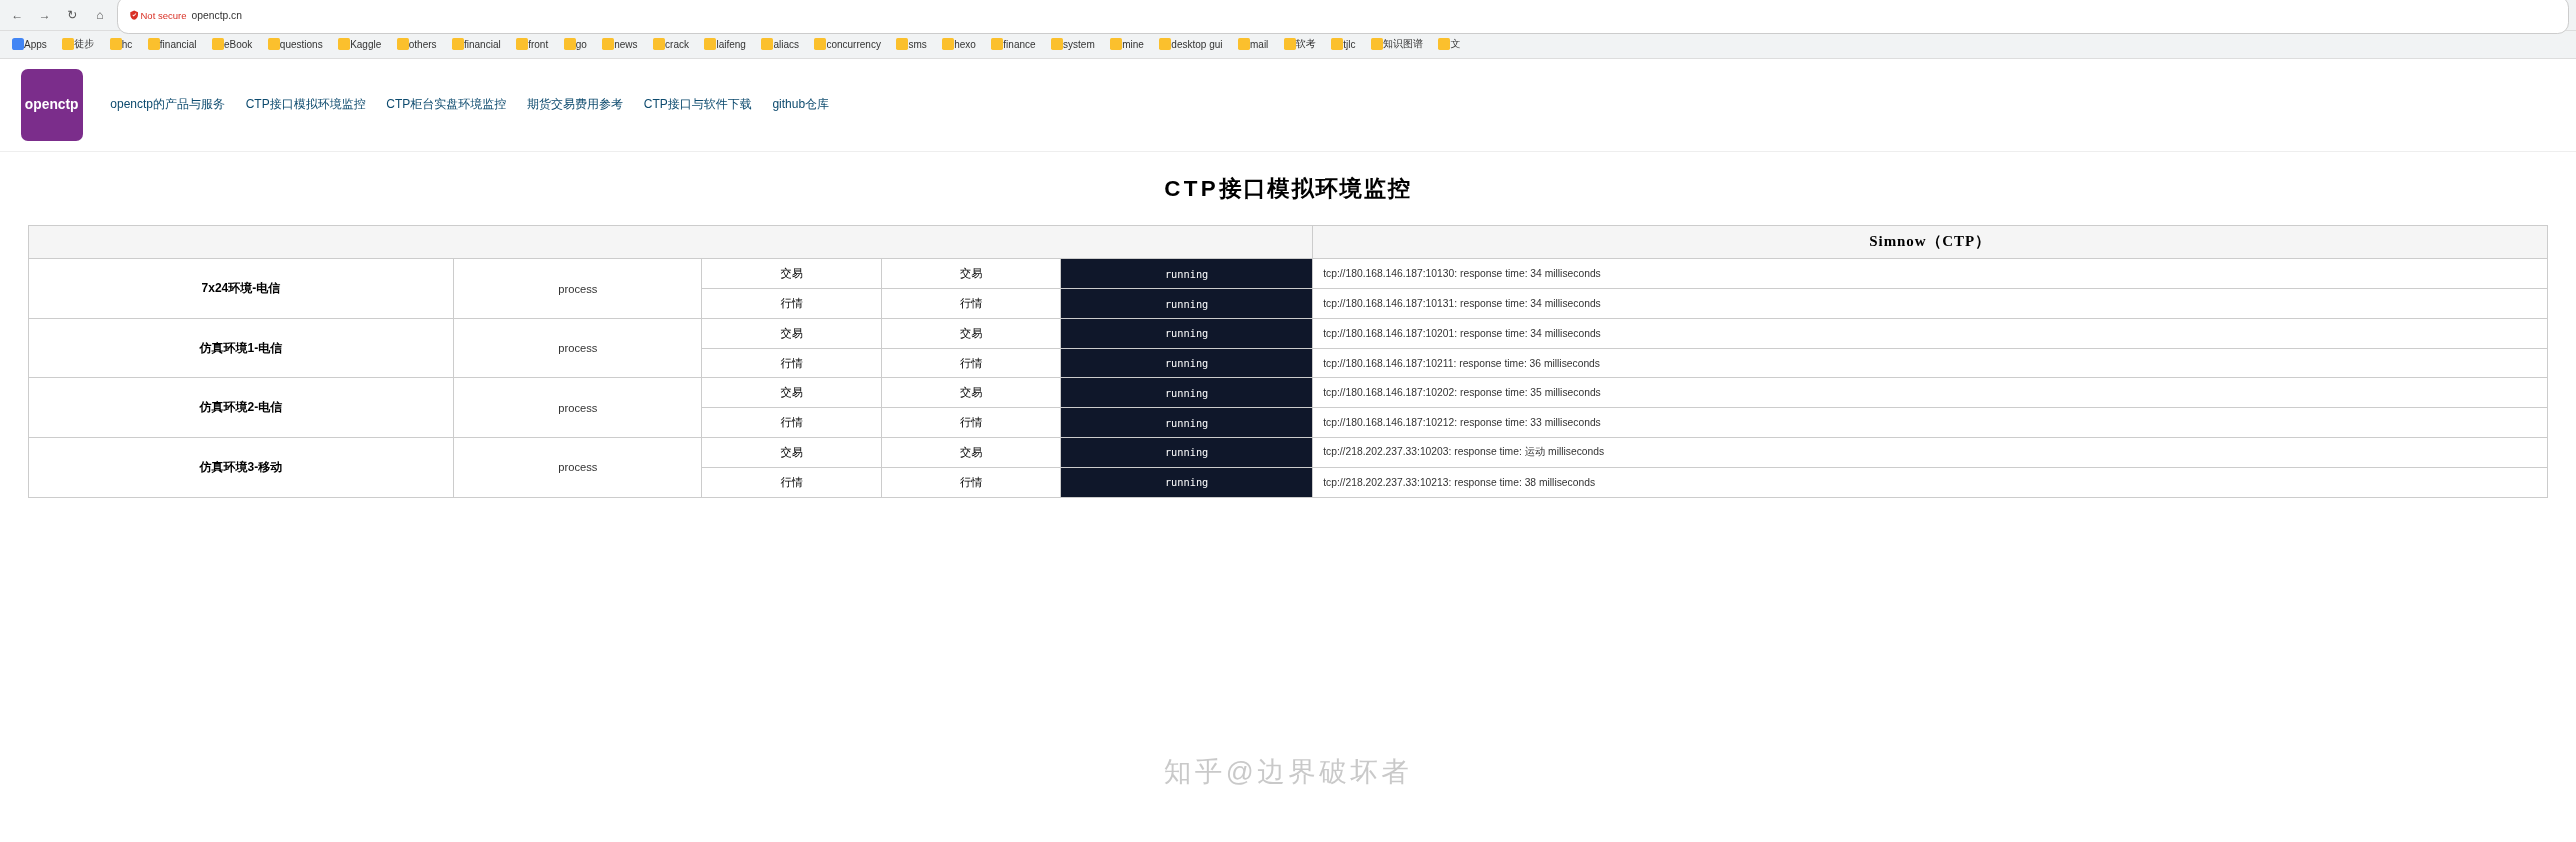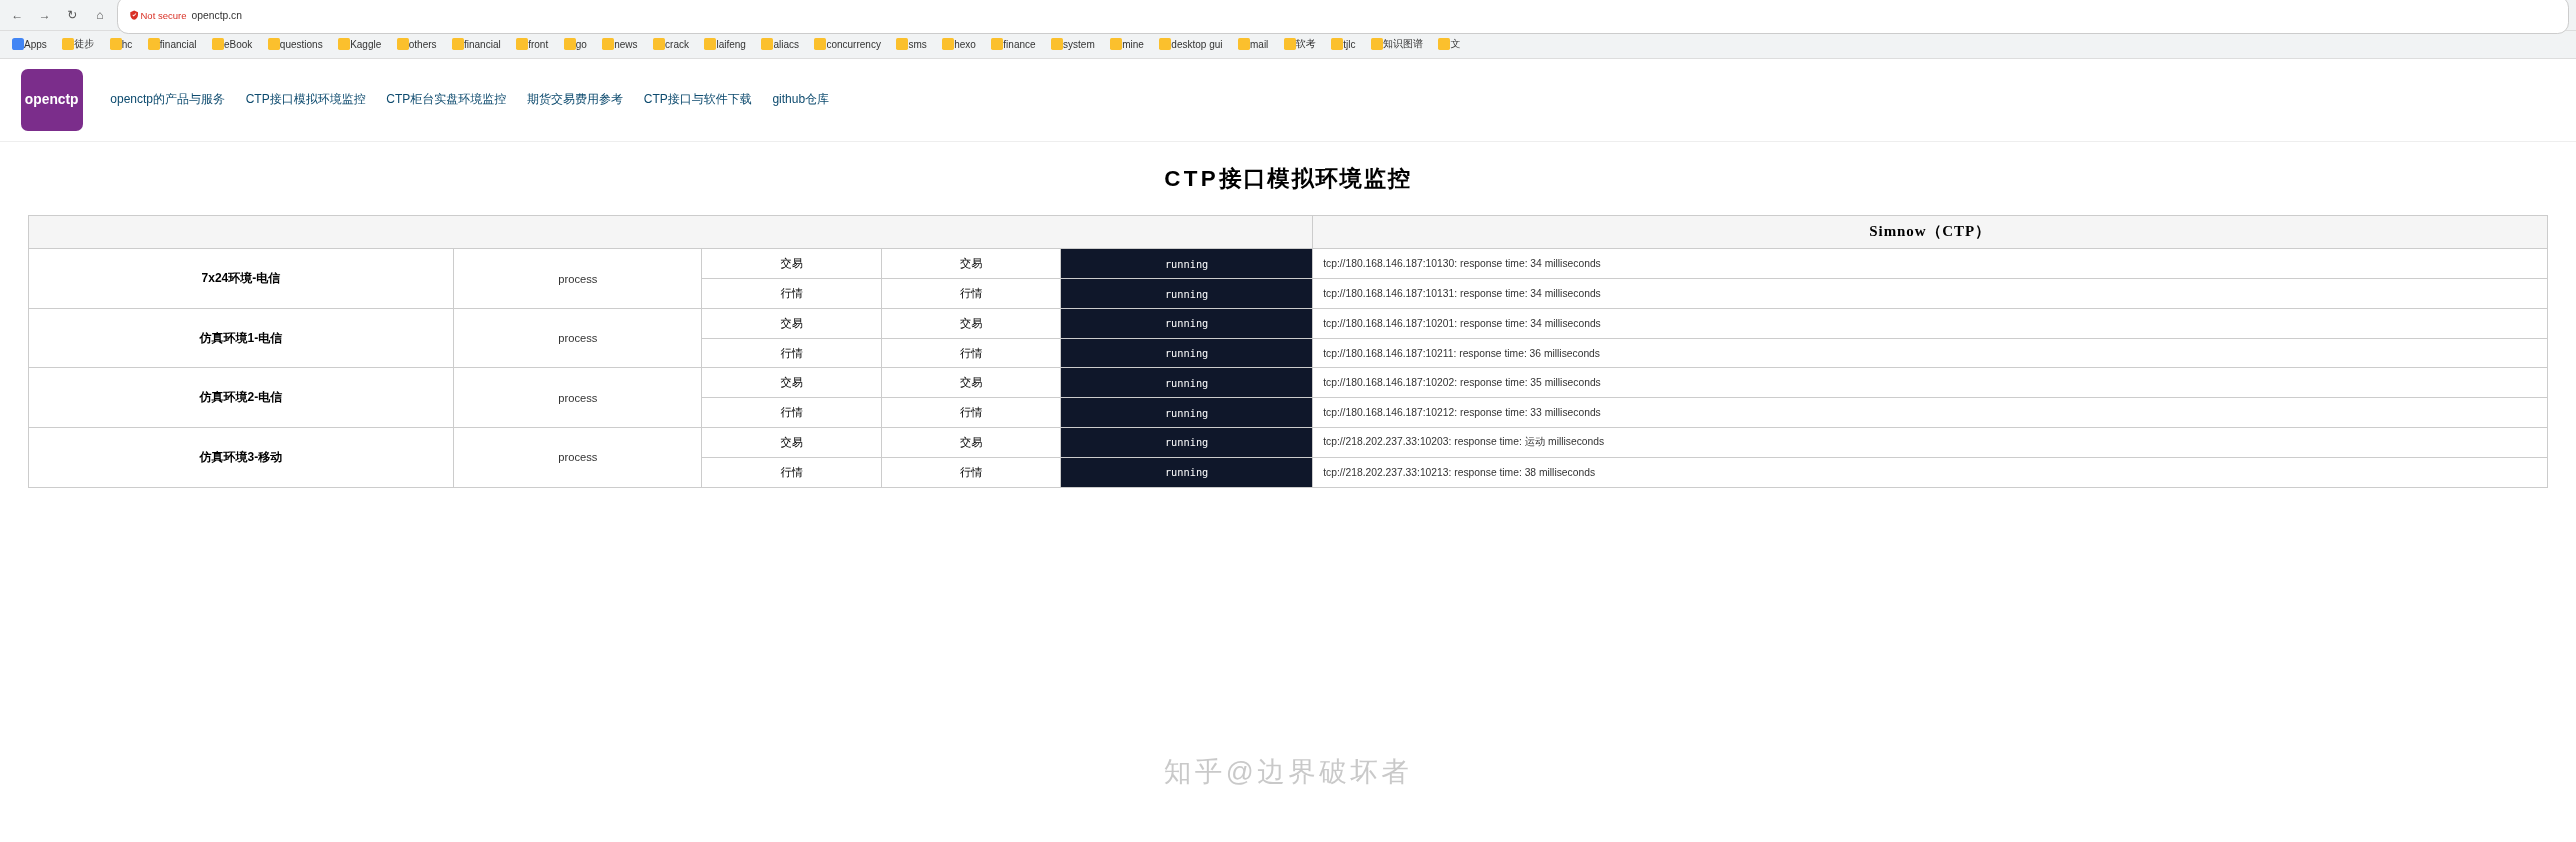--- a/index.html
+++ b/index.html
@@ -87,21 +87,21 @@
       align-items: center;
       padding: 10.3px 20.7px;
       gap: 27.6px;
       border-bottom: 0.9px solid #eee;
     }
     .logo-box {
       background: #7b2d8b;
       color: #fff;
       font-size: 13.8px;
       font-weight: bold;
-      width: 62px; height: 62px;
+      width: 62px; height: 72px;
       border-radius: 6.9px;
       display: flex; align-items: center; justify-content: center;
       flex-shrink: 0;
     }
     .site-nav {
       display: flex;
       gap: 20.7px;
       align-items: center;
     }
     .nav-link {

